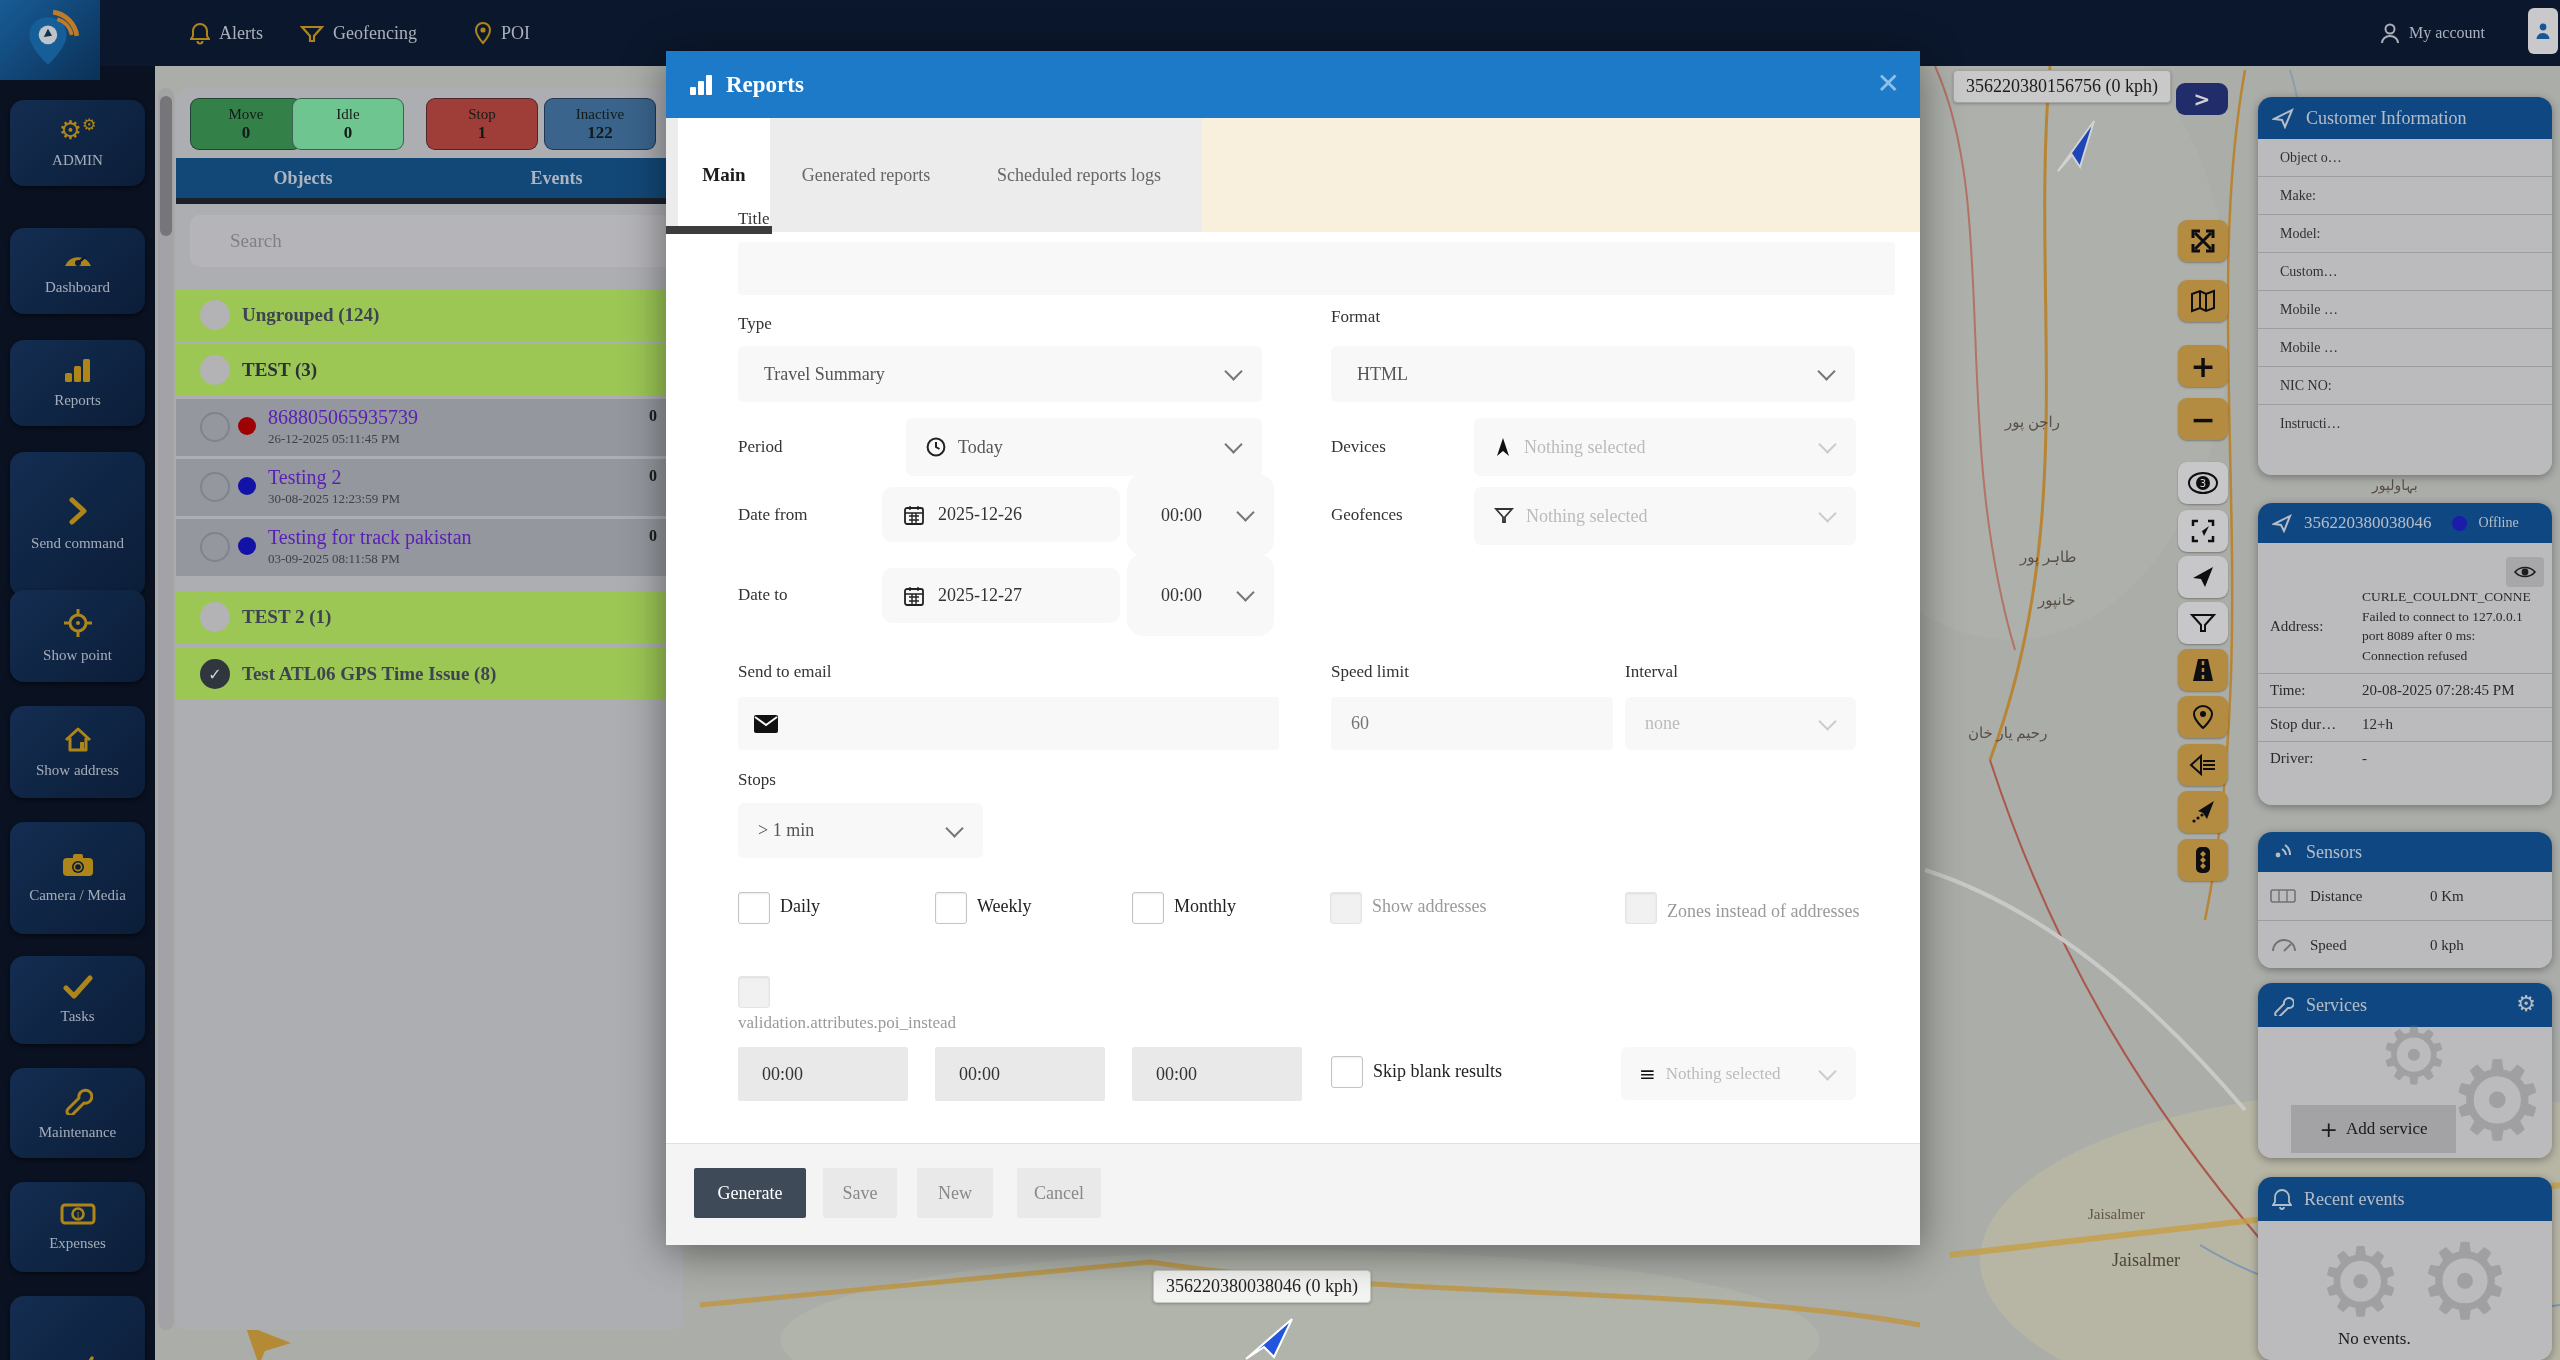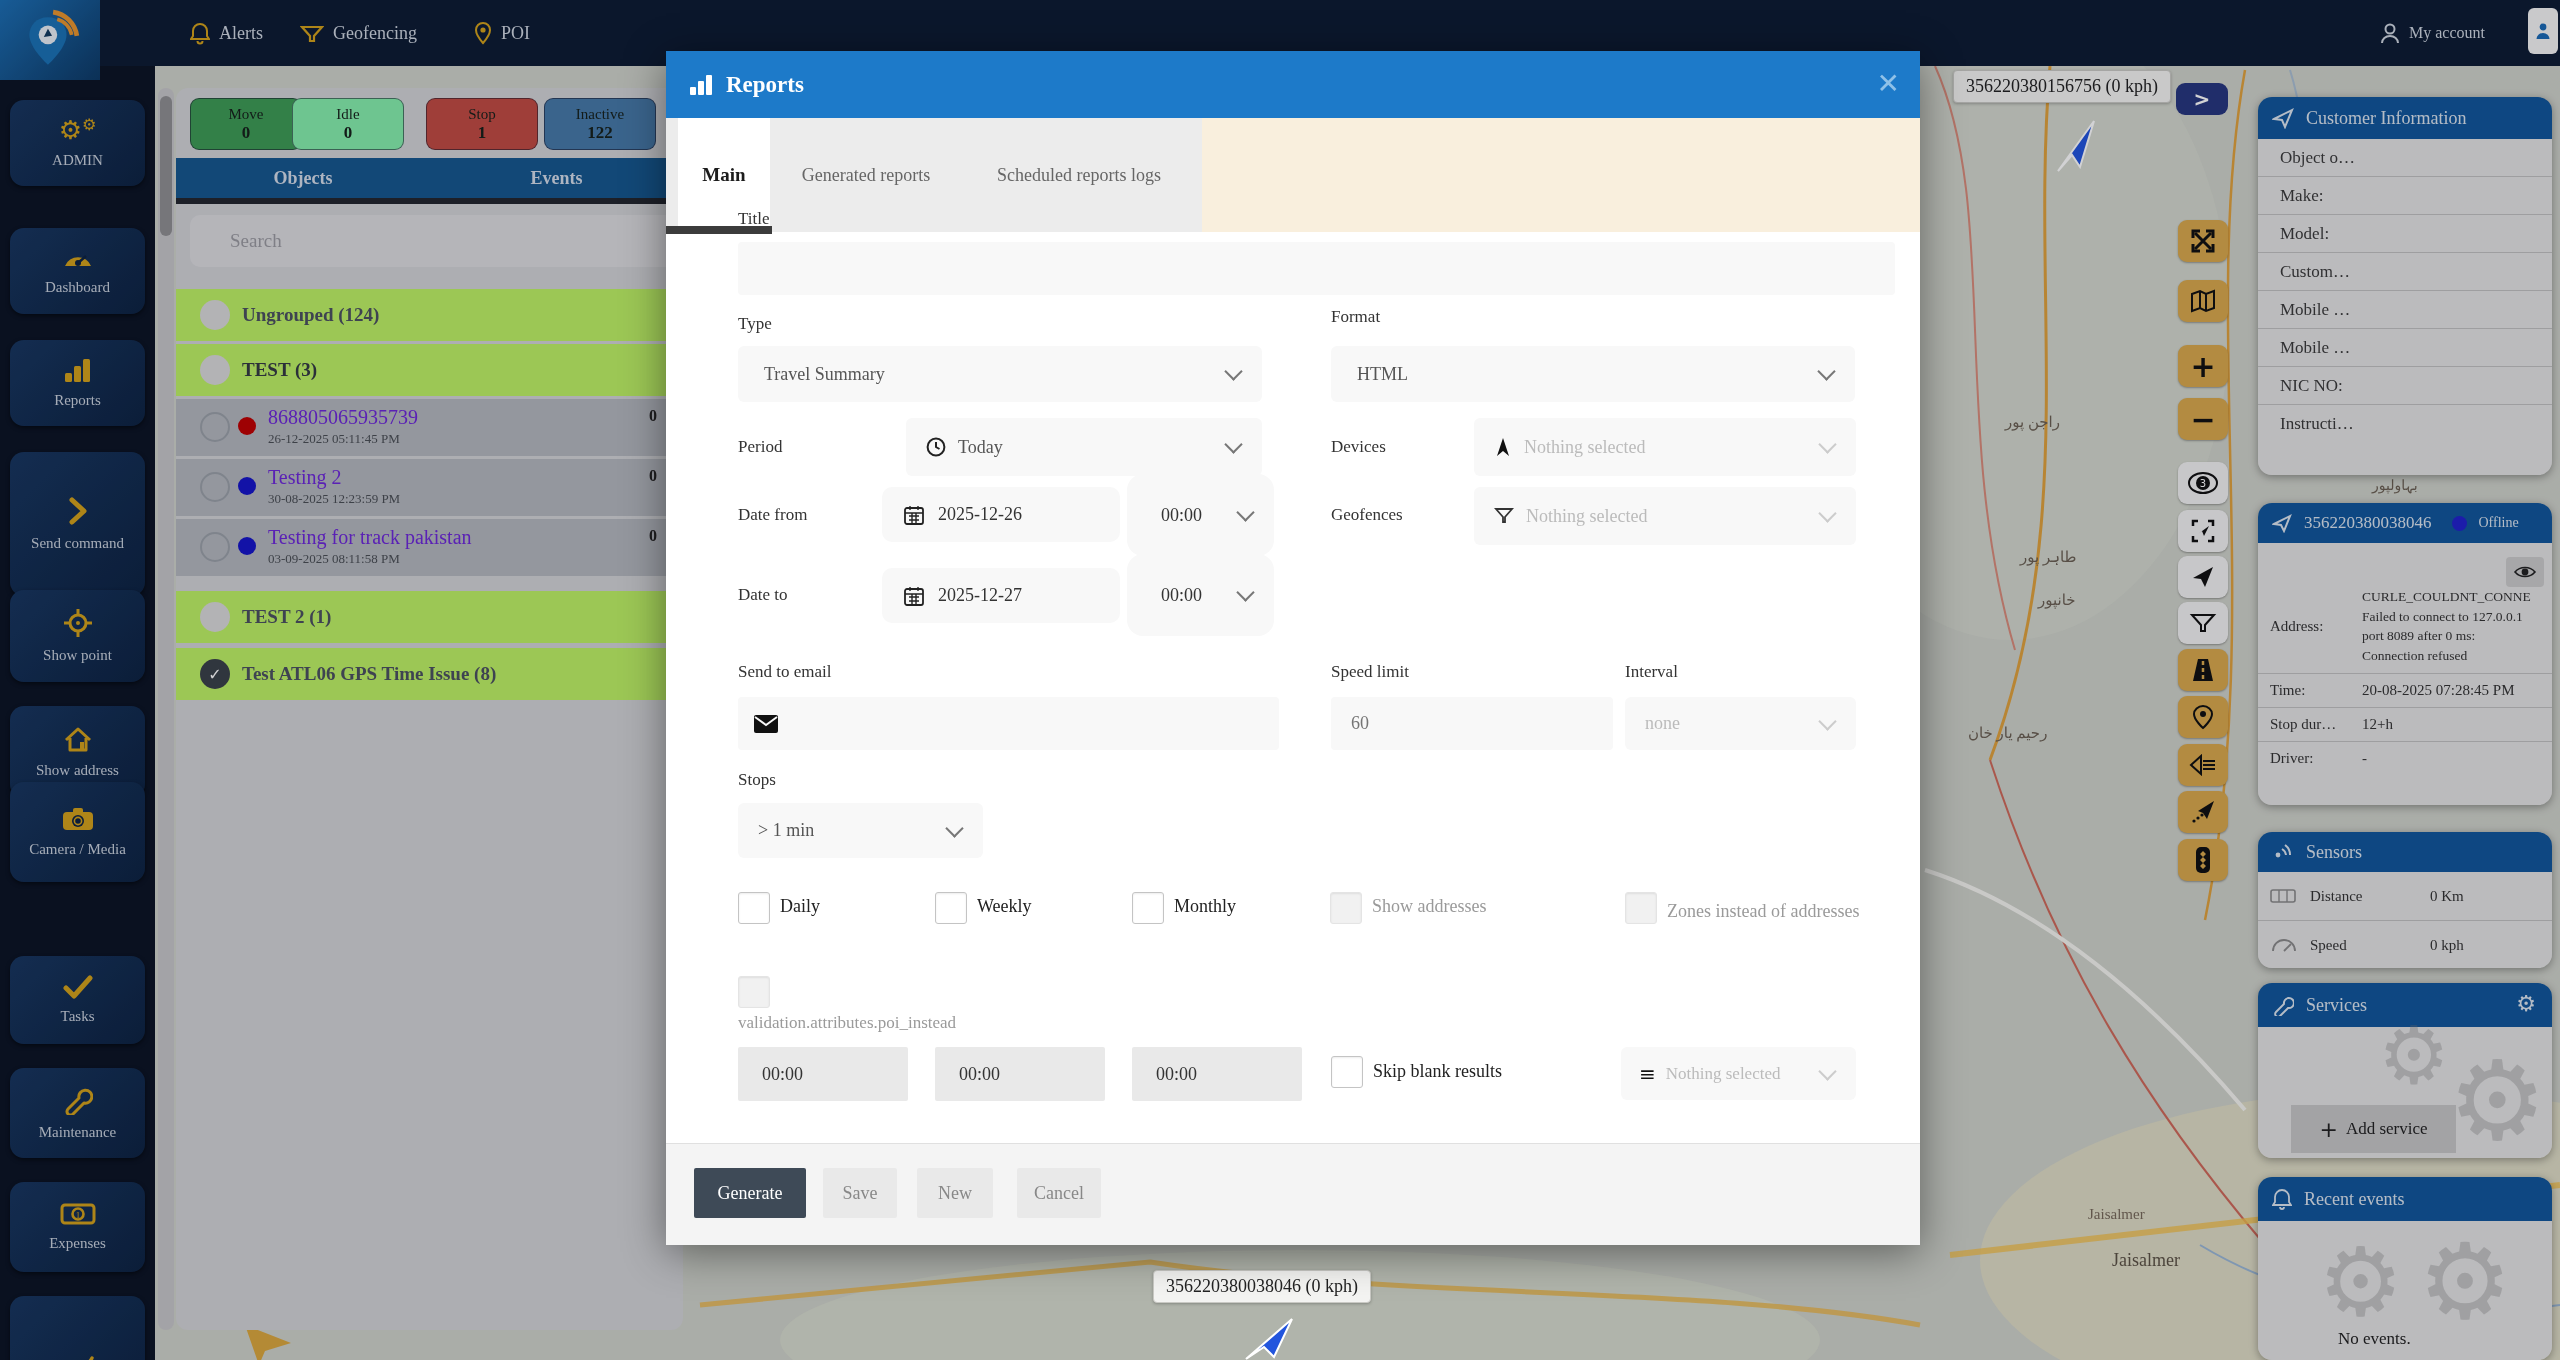--- a/index.html
+++ b/index.html
@@ -59,21 +59,21 @@
   .cblab{position:absolute;font-size:18px;color:#222;}
   .cblab.d{color:#9a9a9a;}
   .timebox{position:absolute;width:144px;height:52px;background:#e9e9e9;border:none;font-size:18px;color:#333;padding-left:24px;font-family:"Liberation Serif",serif;border-radius:2px;}
   .m-foot{position:absolute;left:0;top:1092px;width:1254px;height:101px;background:#f4f4f4;border-top:1px solid #e0e0e0;}
   .fbtn{position:absolute;top:24px;height:50px;border:none;font-size:18px;font-family:"Liberation Serif",serif;border-radius:2px;}
   .fbtn.sec{background:#e9e9e9;color:#888;}
   
   .rpanel{position:absolute;left:2258px;width:294px;border-radius:14px;overflow:hidden;box-shadow:0 2px 8px rgba(0,0,0,.35);z-index:2;}
   .rp-head{height:42px;background:#10569b;color:#dbe4ee;display:flex;align-items:center;font-size:18px;gap:12px;padding-left:14px;position:relative;}
   .rp-body{background:#e3e3e3;position:relative;}
-  .cirow{height:37px;display:flex;align-items:center;padding-left:22px;font-size:17px;color:#3a3a3a;border-bottom:1px solid #c0c0c0;}
+  .cirow{height:37px;display:flex;align-items:center;padding-left:22px;font-size:14px;color:#3a3a3a;border-bottom:1px solid #c0c0c0;}
   .kv{display:flex;border-bottom:1px solid #c0c0c0;padding:8px 10px 8px 12px;font-size:15px;color:#333;}
   .kv .k{width:92px;flex:0 0 auto;}
   .gearmark{position:absolute;font-family:"DejaVu Sans",sans-serif;color:rgba(120,120,120,.30);}
 </style>
 </head>
 <body>
 
 <div class="screen">
 
   <div class="map">
@@ -382,21 +382,21 @@
         </svg>
       <span class="s-lab">Show point</span>
     </div>
     <div class="s-item" style="top:640px;height:92px">
       <svg width="32" height="28">
           <path d="M4 15 L16 4 L28 15 M8 13 V25 H24 V13" stroke="#d4a21a" stroke-width="3" fill="none" stroke-linejoin="round"></path>
           <rect x="18" y="17" width="4" height="8" fill="#d4a21a"></rect>
         </svg>
       <span class="s-lab">Show address</span>
     </div>
-    <div class="s-item" style="top:716px;height:100px">
+    <div class="s-item" style="top:756px;height:112px">
       <svg width="34" height="26">
           <rect x="2" y="6" width="30" height="18" rx="4" fill="#d4a21a"></rect>
           <rect x="12" y="2" width="10" height="6" rx="2" fill="#d4a21a"></rect>
           <circle cx="17" cy="15" r="6" fill="#0d2342"></circle>
           <circle cx="17" cy="15" r="3.6" stroke="#d4a21a" stroke-width="1.6" fill="none"></circle>
         </svg>
       <span class="s-lab" style="width:100px">Camera / Media</span>
     </div>
     <div class="s-item" style="top:890px;height:88px">
       <svg width="30" height="24">

